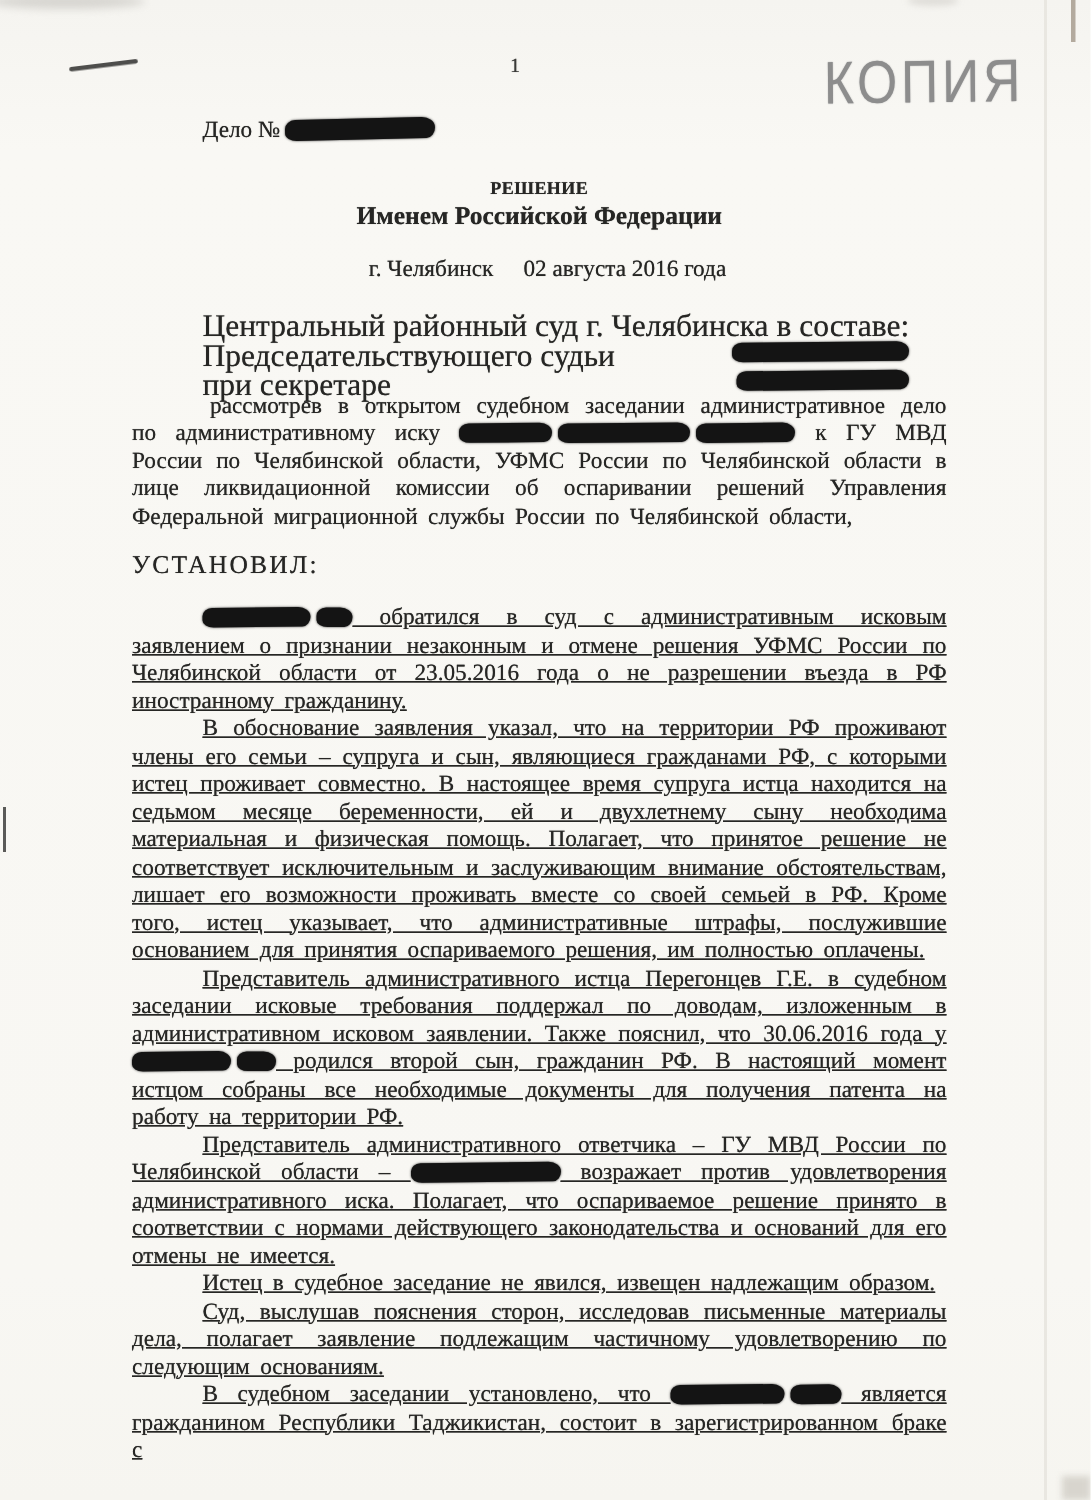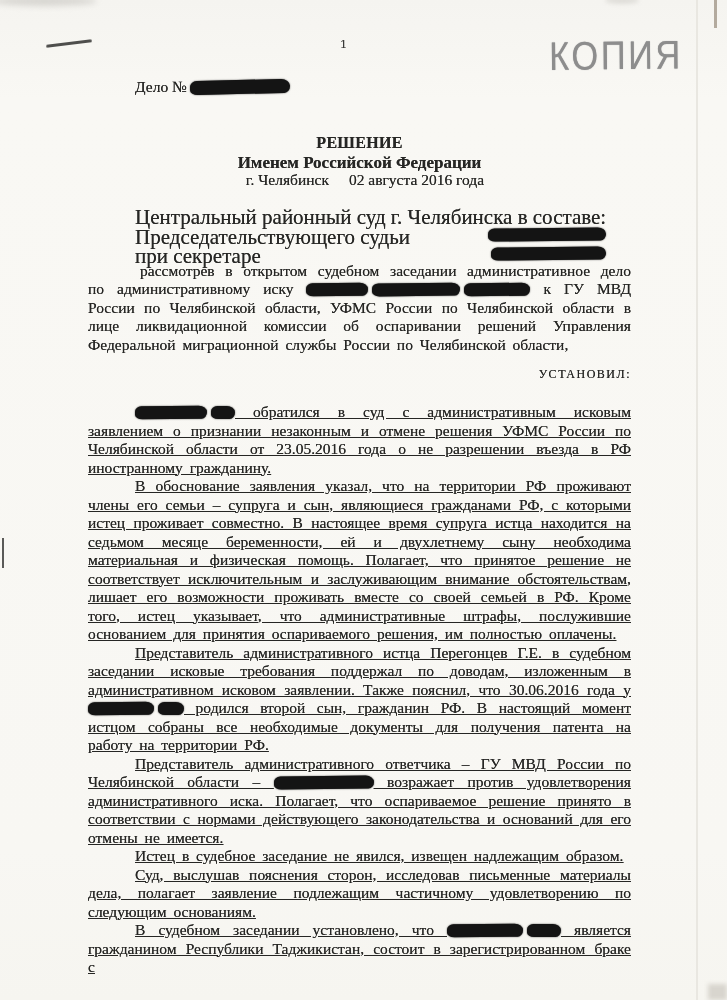--- a/index.html
+++ b/index.html
@@ -23,28 +23,28 @@
     position:absolute;left:549px;top:34px;
     font-family:"Liberation Sans","DejaVu Sans",sans-serif;
     font-size:40px;color:#8d8d8d;letter-spacing:3px;
     transform:scaleX(.86) rotate(-.6deg);transform-origin:left top;
     text-shadow:0 0 1px #a5a5a5;
   }
   .content{position:absolute;left:88px;top:0;width:543px;height:1000px;}
   .content .abs{position:absolute;left:0;width:100%;}
   .case-line{top:78px;padding-left:47px;font-size:15.5px;font-weight:400;}
   .title-block{top:118px;text-align:center;font-weight:bold;}
-  .title{font-size:16px;letter-spacing:.3px;margin-top:16px;}
+  .title{font-size:12px;letter-spacing:.3px;}
   .subtitle{font-size:17px;margin-top:1px;}
   .city-date{top:171px;display:flex;justify-content:center;padding-left:47px;padding-right:36px;box-sizing:border-box;font-size:15.5px;gap:20px;}
   .court{top:208px;font-size:21px;line-height:19.7px;}
   .court-line1{padding-left:47px;}
   .court-row{display:flex;justify-content:space-between;padding-left:47px;padding-right:25px;}
   .hearing{top:262px;margin:0;font-size:15.5px;line-height:18.4px;text-align:justify;text-indent:52px;word-spacing:3px;}
-  .ustanovil{top:367px;text-align:right;font-size:12px;letter-spacing:1.5px;}
+  .ustanovil{top:367px;text-align:left;font-size:17px;letter-spacing:1.5px;}
   #body-paragraphs{top:403px;}
   #body-paragraphs p{margin:0;font-size:15.5px;line-height:18.5px;text-align:justify;text-indent:47px;word-spacing:3px;text-decoration:underline;}
   
   .ink{text-shadow:0 0 .45px rgba(45,45,42,.85);}
   
   .redact{
     display:inline-block;height:13px;background:#141414;
     border-radius:7px 9px 6px 8px / 6px 7px 7px 5px;
     vertical-align:-2px;box-shadow:0 0 1.5px rgba(15,15,15,.9);
     transform:rotate(-.6deg);

